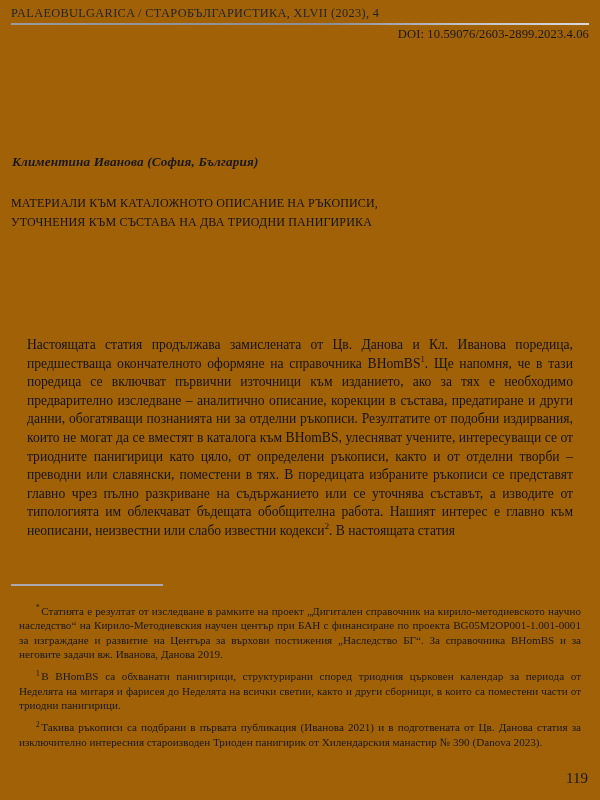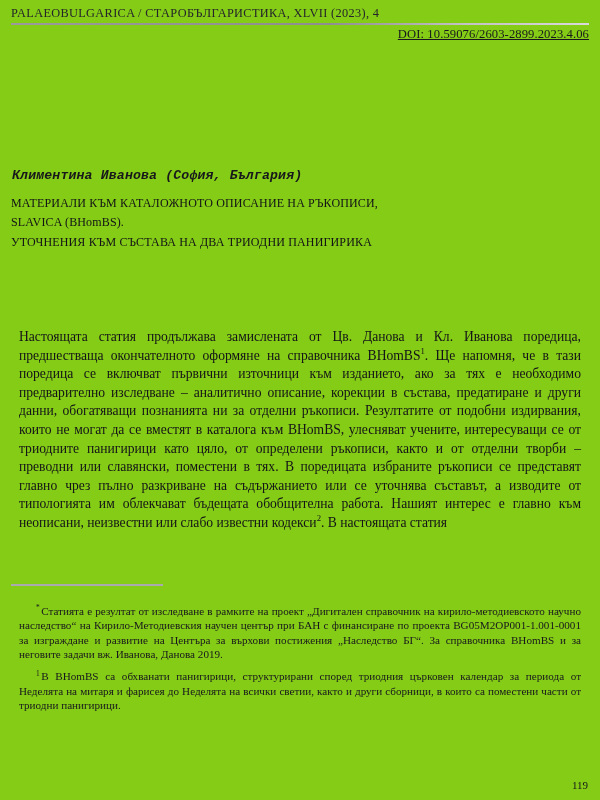--- a/index.html
+++ b/index.html
@@ -4,21 +4,21 @@
 <style>
   html, body {
     margin: 0;
     padding: 0;
     background: #ffffff;
   }
   #page {
     position: relative;
     width: 600px;
     height: 800px;
-    background: #84cc16;
+    background: #a16207;
     overflow: hidden;
     font-family: "Liberation Serif", "DejaVu Serif", serif;
     color: #15151a;
     -webkit-font-smoothing: antialiased;
   }
   
   #running-head {
     position: absolute;
     left: 11px;
     top: 6px;
@@ -37,34 +37,32 @@
     background: linear-gradient(to right, #9a9a9e 0%, #8d8d92 55%, #c2c2c6 78%, #d9d9dc 100%);
   }
   #doi-line {
     position: absolute;
     right: 11px;
     top: 27px;
     font-size: 12.6px;
     letter-spacing: 0.1px;
     color: #18181d;
     white-space: nowrap;
-    text-decoration: underline;
   }
   
   #author-line {
     position: absolute;
     left: 12px;
-    top: 168px;
+    top: 154px;
     font-size: 13.2px;
     font-style: italic;
     font-weight: bold;
     letter-spacing: 0.15px;
     color: #17171c;
     white-space: nowrap;
-    font-family: Liberation Mono, monospace;
   }
   
   #title-block {
     position: absolute;
     left: 11px;
     top: 194px;
     width: 578px;
   }
   #title-block .tline {
     font-size: 12px;
@@ -79,21 +77,21 @@
     left: 11px;
     top: 320px;
     width: 578px;
     font-size: 13.6px;
     line-height: 18.6px;
     text-align: justify;
     text-justify: inter-word;
     color: #131318;
     hyphens: manual;
   }
-  #body-text p { margin: 8px; }
+  #body-text p { margin: 16px; }
   sup {
     font-size: 0.64em;
     line-height: 0;
     vertical-align: super;
   }
   
   #footnote-rule {
     position: absolute;
     left: 11px;
     top: 584px;
@@ -120,48 +118,47 @@
     font-size: 0.66em;
     vertical-align: super;
     line-height: 0;
     margin-right: 1.5px;
   }
   
   #page-number {
     position: absolute;
     right: 12px;
     top: 770px;
-    font-size: 11px;
+    font-size: 15px;
     color: #16161b;
-    margin-top: 9px;
   }
 </style>
 </head>
 <body>
 
 <div id="page">
 
   <div id="running-head">PALAEOBULGARICA / СТАРОБЪЛГАРИСТИКА, XLVII (2023), 4</div>
   <div id="head-rule"></div>
   <div id="doi-line">DOI: 10.59076/2603-2899.2023.4.06</div>
 
   <div id="author-line">Климентина Иванова (София, България)</div>
 
   <div id="title-block">
     <div class="tline">МАТЕРИАЛИ КЪМ КАТАЛОЖНОТО ОПИСАНИЕ НА РЪКОПИСИ,</div>
-    <div class="tline">SLAVICA (BHomBS).</div>
     <div class="tline">УТОЧНЕНИЯ КЪМ СЪСТАВА НА ДВА ТРИОДНИ ПАНИГИРИКА</div>
   </div>
 
   <div id="body-text">
     <p><span>Настоящата статия продължава замислената от Цв. Данова и Кл. Иванова поредица, предшестваща окончателното оформяне на справочника BHomBS</span><sup>1</sup><span>. Ще напомня, че в тази поредица се включват първични източници към изданието, ако за тях е необходимо предварително изследване – аналитично описание, корекции в състава, предатиране и други данни, обогатяващи познанията ни за отделни ръкописи. Резултатите от подобни издирвания, които не могат да се вместят в каталога към BHomBS, улесняват учените, интересуващи се от триодните панигирици като цяло, от определени ръкописи, както и от отделни творби – преводни или славянски, поместени в тях. В поредицата избраните ръкописи се представят главно чрез пълно разкриване на съдържанието или се уточнява съставът, а изводите от типологията им облекчават бъдещата обобщителна работа. Нашият интерес е главно към неописани, неизвестни или слабо известни кодекси</span><sup>2</sup><span>. В настоящата статия</span></p>
   </div>
 
   <div id="footnote-rule"></div>
 
   <div id="footnotes">
     <p class="fn"><span class="marker">*</span><span>Статията е резултат от изследване в рамките на проект „Дигитален справочник на кирило-методиевското научно наследство“ на Кирило-Методиевския научен център при БАН с финансиране по проекта BG05M2OP001-1.001-0001 за изграждане и развитие на Центъра за върхови постижения „Наследство БГ“. За справочника BHomBS и за неговите задачи вж. Иванова, Данова 2019.</span></p>
     <p class="fn"><span class="marker">1</span><span>В BHomBS са обхванати панигирици, структурирани според триодния църковен календар за периода от Неделята на митаря и фарисея до Неделята на всички светии, както и други сборници, в които са поместени части от триодни панигирици.</span></p>
+    <p class="fn"><span class="marker">2</span><span>Такива ръкописи са подбрани в първата публикация (Иванова 2021) и в подготвената от Цв. Данова статия за изключително интересния староизводен Триоден панигирик от Хилендарския манастир № 390 (Danova 2023).</span></p>
   </div>
 
   <div id="page-number">119</div>
 
 </div>
 
 </body></html>

